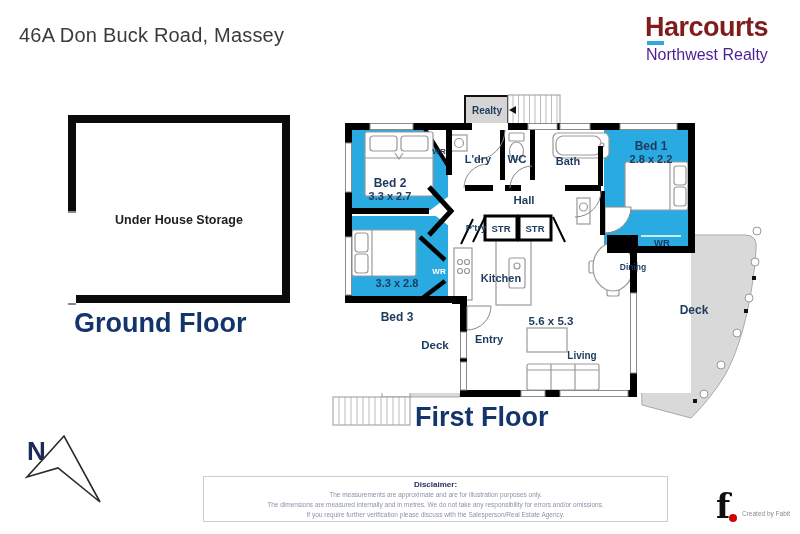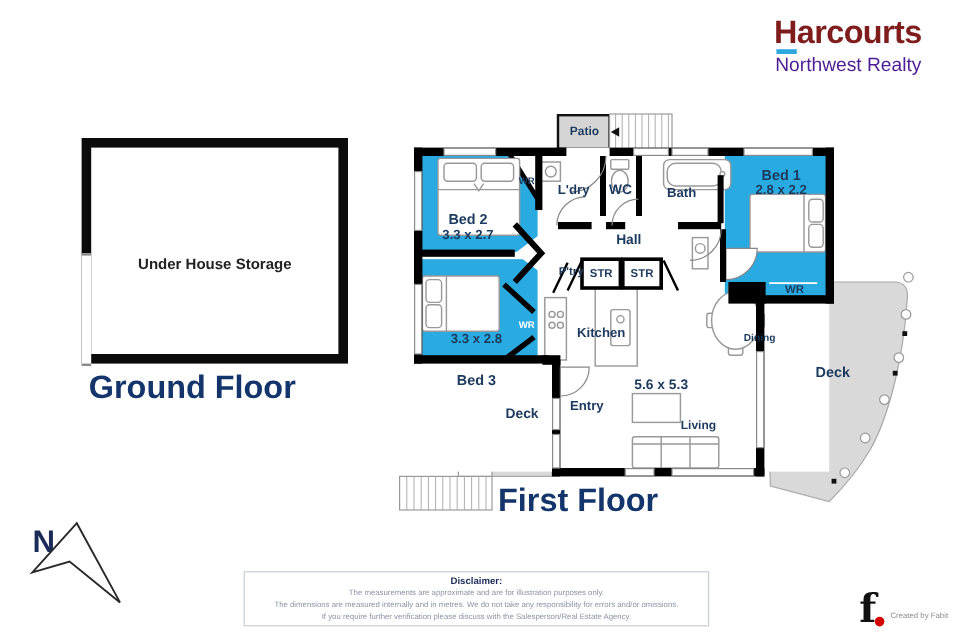--- a/index.html
+++ b/index.html
@@ -21,34 +21,35 @@
   .ff-title{left:415px;top:402px;}
   
   .plan{left:325px;top:90px;width:445px;height:340px;}
   .plan svg{position:absolute;left:0;top:0;}
   .lbl{position:absolute;transform:translate(-50%,-50%);color:#1C3A5E;font-weight:700;white-space:nowrap;}
   .lbl.dim{font-weight:600;}
   .lbl.white{color:#fff;}
   
   .compass-n{left:27px;top:436px;font-size:26px;font-weight:700;color:#1A2B57;}
   
-  .disclaimer{left:203px;top:476px;width:388px;height:46px;border:1px solid #C9CDD4;background:#fff;
+  .disclaimer{left:203px;top:476px;width:465px;height:46px;border:1px solid #C9CDD4;background:#fff;
               text-align:center;padding-top:3px;box-sizing:border-box;}
   .disclaimer .t{font-size:8px;font-weight:700;color:#1A2B57;margin-bottom:1px;}
   .disclaimer .l{font-size:6.5px;color:#8A93A4;line-height:1.5;}
   
   .fabit-f{left:716px;top:487px;font-family:"DejaVu Serif","Liberation Serif",serif;font-size:33px;font-weight:700;color:#111;}
   .fabit-dot{left:729px;top:514px;width:8px;height:8px;border-radius:50%;background:#D40000;}
   .fabit-text{left:742px;top:510px;font-size:6.5px;color:#8C8C8C;}
 </style>
 </head>
 <body>
 
 <div class="page">
 
+  <div class="abs address">46A Don Buck Road, Massey</div>
   <div class="abs brand">Harcourts</div>
   <div class="abs brand-underline"></div>
   <div class="abs brand-sub">Northwest Realty</div>
 
   <div class="abs floor-title gf-title">Ground Floor</div>
   <div class="abs gf">
     <div class="gf-window"></div>
     <div class="gf-label">Under House Storage</div>
   </div>
 
@@ -198,39 +199,39 @@
 
       <g fill="none" stroke="#888" stroke-width="1">
         <path d="M180,40 A30,30 0 0 1 150,70"></path>
         <path d="M139,98 A24,24 0 0 1 163,74"></path>
         <path d="M185,98 A22,22 0 0 1 207,76"></path>
         <path d="M276,101 A26,26 0 0 1 250,127"></path>
       </g>
       <path d="M142,216 L166,216 A24,24 0 0 1 142,240 Z" fill="#fff" stroke="#888" stroke-width="1"></path>
     </svg>
 
-    <div class="lbl" style="left:162px;top:20px;font-size:10px;">Patio</div>
+    <div class="lbl" style="left:162px;top:20px;font-size:10px;">Realty</div>
     <div class="lbl" style="left:114px;top:61px;font-size:8px;">WR</div>
     <div class="lbl" style="left:153px;top:69px;font-size:11px;">L'dry</div>
     <div class="lbl" style="left:192px;top:69px;font-size:11.5px;">WC</div>
     <div class="lbl" style="left:243px;top:71px;font-size:11px;">Bath</div>
     <div class="lbl" style="left:326px;top:56px;font-size:12px;">Bed 1</div>
     <div class="lbl dim" style="left:326px;top:69px;font-size:11px;">2.8 x 2.2</div>
     <div class="lbl" style="left:65px;top:93px;font-size:12px;">Bed 2</div>
     <div class="lbl dim" style="left:65px;top:106px;font-size:11px;">3.3 x 2.7</div>
     <div class="lbl" style="left:72px;top:179px;font-size:12px;margin-top:48px;">Bed 3</div>
     <div class="lbl dim" style="left:72px;top:193px;font-size:11px;">3.3 x 2.8</div>
     <div class="lbl white" style="left:114px;top:181px;font-size:8px;">WR</div>
     <div class="lbl" style="left:337px;top:152px;font-size:9.5px;">WR</div>
     <div class="lbl" style="left:199px;top:110px;font-size:11.5px;">Hall</div>
     <div class="lbl" style="left:151px;top:137px;font-size:9.5px;">P'try</div>
     <div class="lbl" style="left:176px;top:138px;font-size:9.5px;">STR</div>
     <div class="lbl" style="left:210px;top:138px;font-size:9.5px;">STR</div>
     <div class="lbl" style="left:176px;top:188px;font-size:11px;">Kitchen</div>
-    <div class="lbl" style="left:288px;top:191px;font-size:8.5px;padding-left:40px;">Dining</div>
+    <div class="lbl" style="left:288px;top:177px;font-size:8.5px;padding-left:40px;">Dining</div>
     <div class="lbl dim" style="left:226px;top:231px;font-size:11.5px;">5.6 x 5.3</div>
     <div class="lbl" style="left:164px;top:249px;font-size:11px;">Entry</div>
     <div class="lbl" style="left:257px;top:265px;font-size:10px;">Living</div>
     <div class="lbl" style="left:110px;top:255px;font-size:11.5px;">Deck</div>
     <div class="lbl" style="left:369px;top:220px;font-size:12px;">Deck</div>
   </div>
   <div class="abs floor-title ff-title">First Floor</div>
 
   <div class="abs compass-n">N</div>
   <svg class="abs" style="left:10px;top:430px;" width="100" height="80" viewBox="0 0 100 80">

